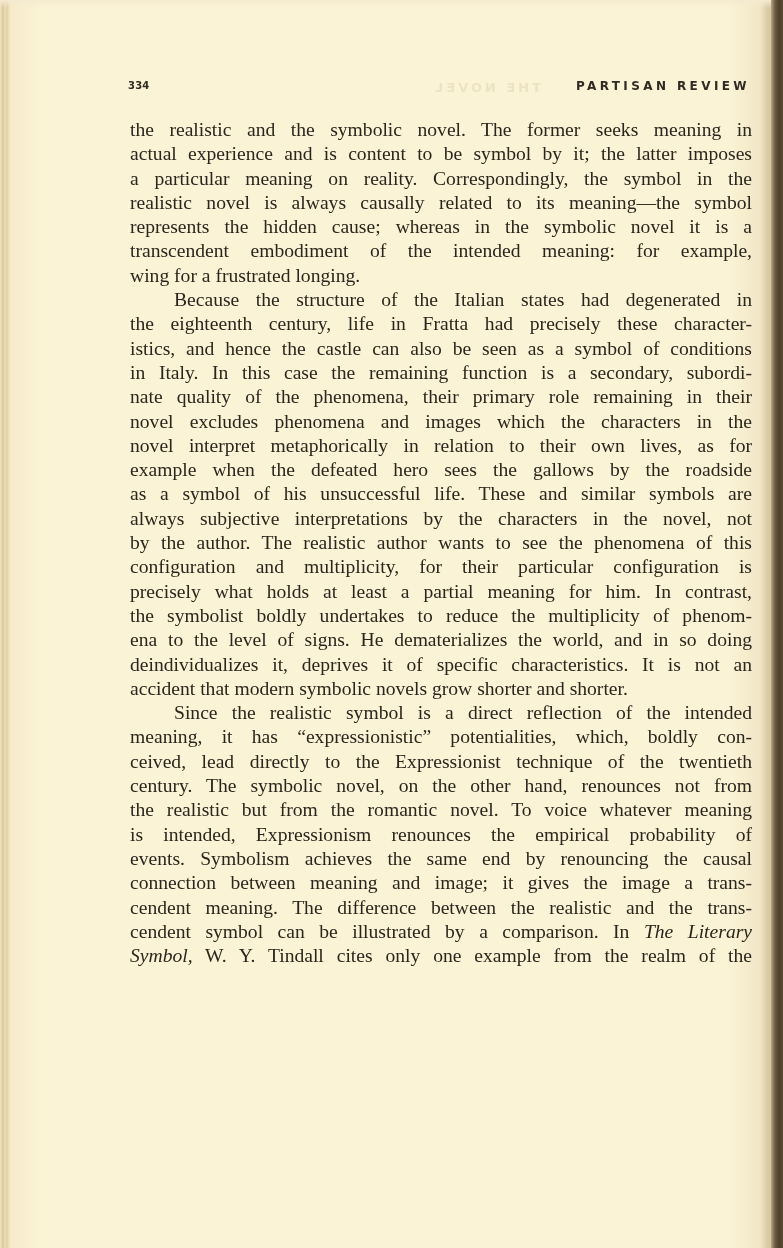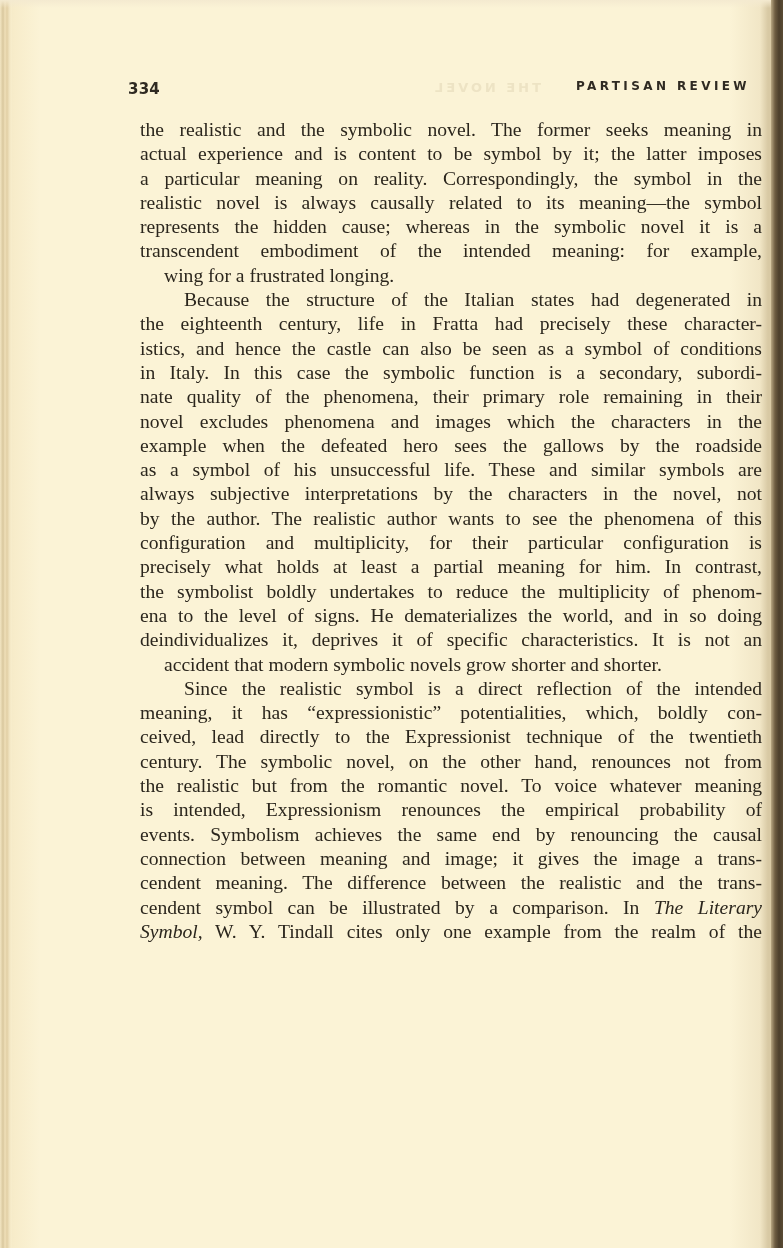--- a/index.html
+++ b/index.html
@@ -44,21 +44,21 @@
     top: 78px;
     width: 622px;
     height: 20px;
     font-family: "DejaVu Sans", "Liberation Sans", sans-serif;
     font-weight: bold;
     color: #2f2a22;
   }
   .folio {
     position: absolute;
     left: 0; top: 2px;
-    font-size: 15px;
+    font-size: 10px;
     letter-spacing: 0.2px;
   }
   .journal {
     position: absolute;
     right: 0; top: 1px;
     font-size: 12px;
     letter-spacing: 3.4px;
   }
   .ghost {
     position: absolute;
@@ -66,36 +66,35 @@
     top: 80px;
     font-family: "DejaVu Sans", sans-serif;
     font-weight: bold;
     font-size: 13px;
     letter-spacing: 3px;
     color: #ede3c4;
     transform: scaleX(-1);
   }
   .body-text {
     position: absolute;
-    left: 140px;
+    left: 130px;
     top: 118px;
     width: 622px;
   }
   .line {
     display: block;
     height: 24.3px;
     line-height: 24.3px;
     font-size: 19.6px;
     white-space: nowrap;
     text-align: justify;
     text-align-last: justify;
   }
   .line.last {
     text-align-last: left;
-    margin-left: 24px;
   }
   .line.indent {
     padding-left: 44px;
   }
   .line em {
     font-style: italic;
   }
 </style>
 </head>
 <body>
@@ -115,23 +114,24 @@
       <span class="line"><span>the realistic and the symbolic novel. The former seeks meaning in</span></span>
       <span class="line"><span>actual experience and is content to be symbol by it; the latter imposes</span></span>
       <span class="line"><span>a particular meaning on reality. Correspondingly, the symbol in the</span></span>
       <span class="line"><span>realistic novel is always causally related to its meaning—the symbol</span></span>
       <span class="line"><span>represents the hidden cause; whereas in the symbolic novel it is a</span></span>
       <span class="line"><span>transcendent embodiment of the intended meaning: for example,</span></span>
       <span class="line last"><span>wing for a frustrated longing.</span></span>
       <span class="line indent"><span>Because the structure of the Italian states had degenerated in</span></span>
       <span class="line"><span>the eighteenth century, life in Fratta had precisely these character-</span></span>
       <span class="line"><span>istics, and hence the castle can also be seen as a symbol of conditions</span></span>
-      <span class="line"><span>in Italy. In this case the symbolic function is a secondary, subordi-</span></span>
+      <span class="line"><span>in Italy. In this case the remaining function is a secondary, subordi-</span></span>
       <span class="line"><span>nate quality of the phenomena, their primary role remaining in their</span></span>
       <span class="line"><span>novel excludes phenomena and images which the characters in the</span></span>
+      <span class="line"><span>novel interpret metaphorically in relation to their own lives, as for</span></span>
       <span class="line"><span>example when the defeated hero sees the gallows by the roadside</span></span>
       <span class="line"><span>as a symbol of his unsuccessful life. These and similar symbols are</span></span>
       <span class="line"><span>always subjective interpretations by the characters in the novel, not</span></span>
       <span class="line"><span>by the author. The realistic author wants to see the phenomena of this</span></span>
       <span class="line"><span>configuration and multiplicity, for their particular configuration is</span></span>
       <span class="line"><span>precisely what holds at least a partial meaning for him. In contrast,</span></span>
       <span class="line"><span>the symbolist boldly undertakes to reduce the multiplicity of phenom-</span></span>
       <span class="line"><span>ena to the level of signs. He dematerializes the world, and in so doing</span></span>
       <span class="line"><span>deindividualizes it, deprives it of specific characteristics. It is not an</span></span>
       <span class="line last"><span>accident that modern symbolic novels grow shorter and shorter.</span></span>

